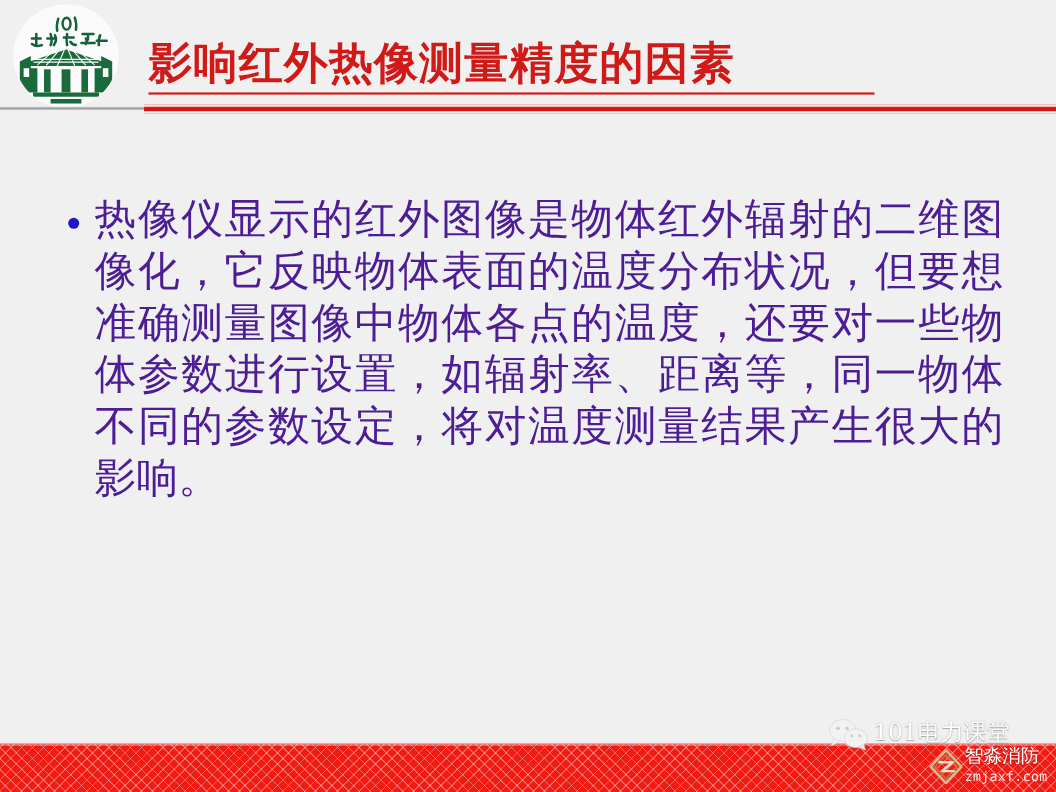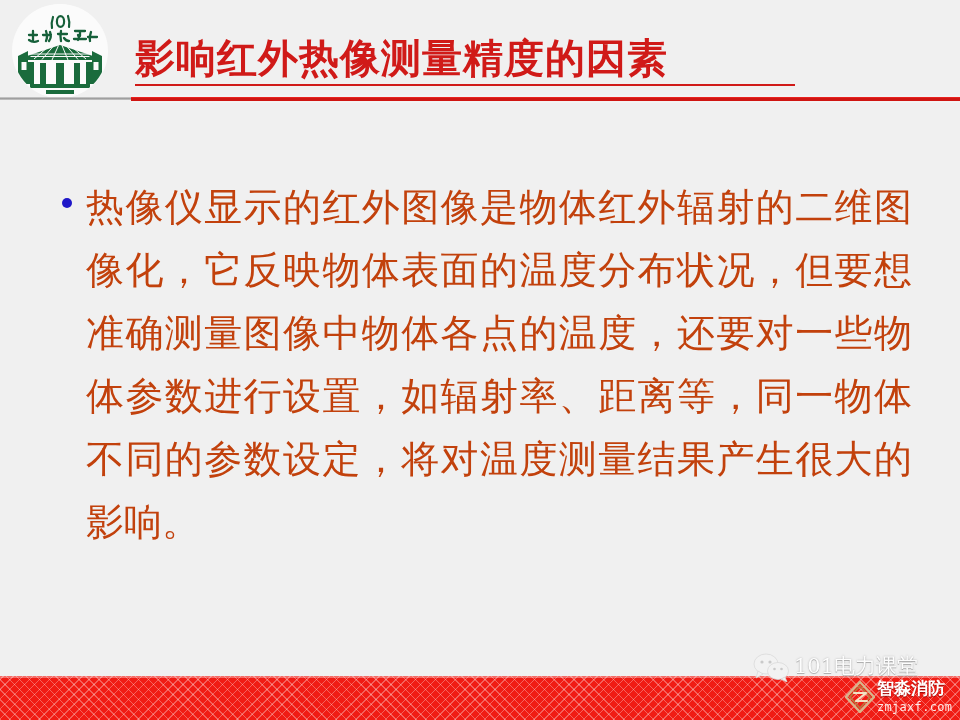--- a/index.html
+++ b/index.html
@@ -91,24 +91,24 @@
   .bullet-dot{
     flex:0 0 auto;
     width:10px;height:10px;
     border-radius:50%;
     background:#1f17c8;
     margin-top:22px;
     margin-right:14px;
   }
   .bullet-text{
     flex:1 1 auto;
-    color:#c2410c;
+    color:#4c1d95;
     font-family:"DejaVu Serif","Liberation Serif",serif;
     font-size:38px;
-    line-height:63px;
+    line-height:47px;
     letter-spacing:0px;
     text-align:justify;
     text-justify:inter-character;
   }
 
   
   .footer-bar{
     position:absolute;
     left:0;bottom:0;
     width:960px;height:44px;
@@ -162,21 +162,21 @@
     position:relative;
     width:30px;height:32px;
     flex:0 0 auto;
   }
   .wm-text{
     margin-left:2px;
     line-height:1.05;
   }
   .wm-cn{
     font-family:"DejaVu Sans","Liberation Sans",sans-serif;
-    font-weight:700;
+    font-weight:400;
     font-size:17px;
     color:#ffffff;
     text-shadow:0 1px 1px rgba(130,0,0,.8);
     white-space:nowrap;
   }
   .wm-url{
     font-family:"DejaVu Sans Mono","Liberation Mono",monospace;
     font-size:12px;
     color:#ffe9e7;
     letter-spacing:.3px;

